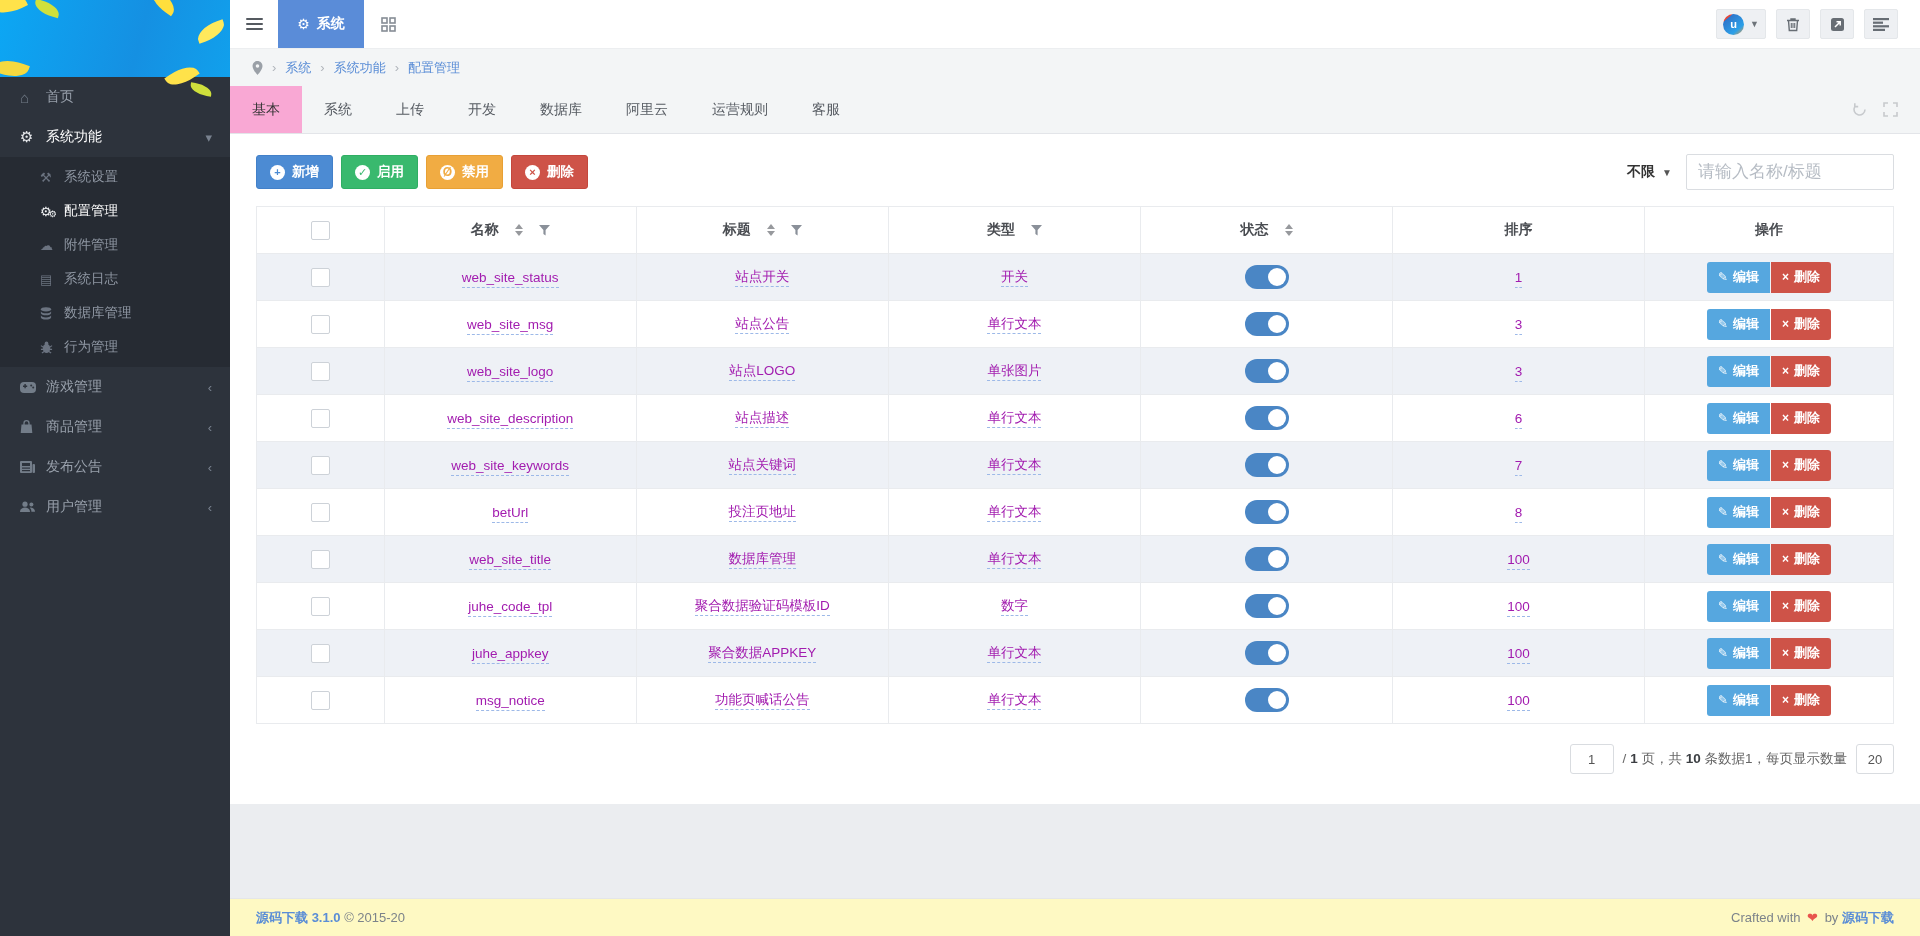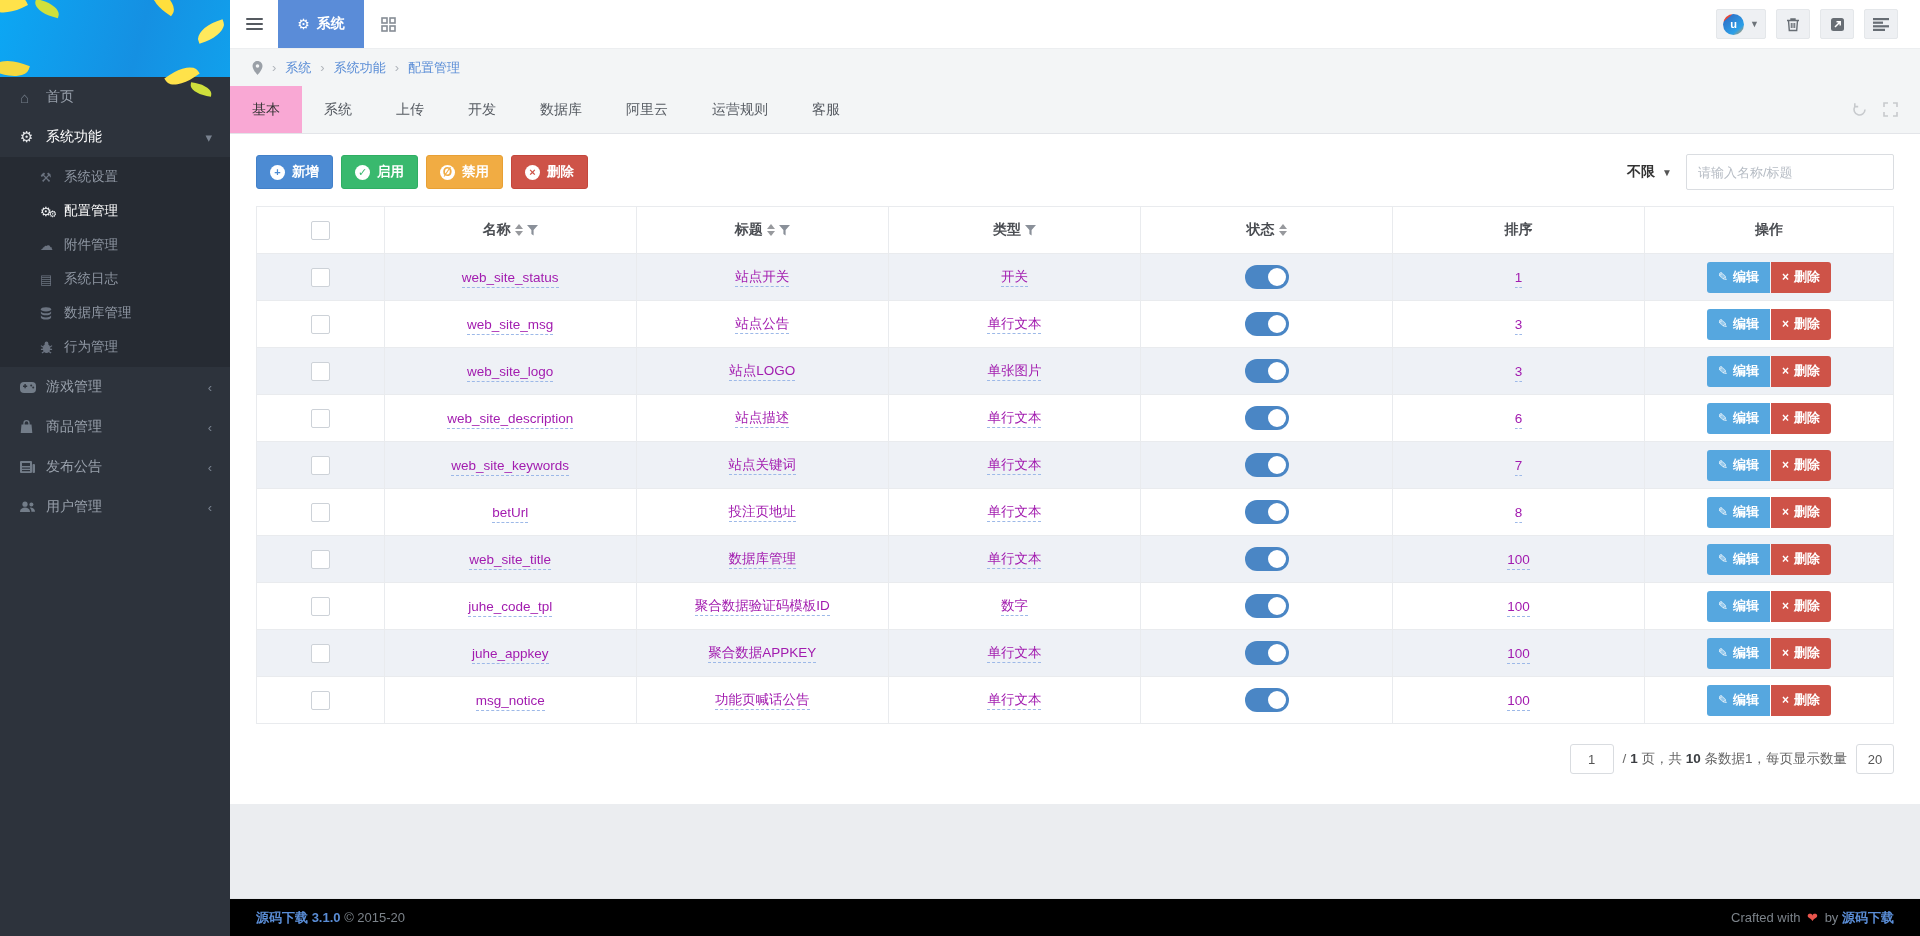--- a/index.html
+++ b/index.html
@@ -68,30 +68,30 @@
   .b-off { background:#f1ac43; border-color:#e8a034; }
   .b-del { background:#ce5348; border-color:#c4473c; }
   .cicon { width:15px; height:15px; border-radius:50%; background:#fff; display:inline-flex; align-items:center; justify-content:center; font-size:11px; font-weight:900; line-height:1; }
   .b-add .cicon { color:#4c8bd3; }
   .b-on  .cicon { color:#39b96e; }
   .b-off .cicon { color:#f1ac43; font-size:12px; }
   .b-del .cicon { color:#ce5348; }
   .toolbar-right { margin-left:auto; display:flex; align-items:center; }
   .limitless { display:flex; align-items:center; gap:7px; font-size:14px; font-weight:700; color:#333; padding:0 14px; cursor:pointer; height:36px; }
   .limitless .caret { font-size:10px; color:#555; }
-  .search { width:208px; height:36px; border:1px solid #dadde1; border-radius:2px; padding:0 11px; font-size:13px; color:#333; outline:none; font-family:inherit; }
+  .search { width:208px; height:36px; border:1px solid #dadde1; border-radius:2px; padding:0 11px; font-size:17px; color:#333; outline:none; font-family:inherit; }
   .search::placeholder { color:#b6bcc4; }
 
   
   table { width:100%; border-collapse:collapse; margin-top:16px; font-size:13.5px; }
   th, td { border:1px solid #e9ebee; text-align:center; height:47px; }
   thead th { color:#4a4d52; font-weight:700; font-size:14px; }
   tbody td { background:#fff; }
   tr.stripe td { background:#eef1f6; }
-  .thflex { display:inline-flex; align-items:center; gap:4px; }
+  .thflex { display:inline-flex; align-items:center; gap:16px; }
   .sorts { display:inline-flex; flex-direction:column; gap:2px; cursor:pointer; }
   .sorts b { width:0; height:0; border-left:4px solid transparent; border-right:4px solid transparent; }
   .sorts .up { border-bottom:5px solid #97999d; }
   .sorts .dn { border-top:5px solid #97999d; }
   .dlink { color:#a21caf; text-decoration:none; border-bottom:1px dashed #9db9e8; padding-bottom:2px; cursor:pointer; }
   .cb { display:inline-block; width:19px; height:19px; border:1px solid #cdd2d8; border-radius:2px; background:#fff; vertical-align:middle; cursor:pointer; }
   .toggle { display:inline-block; width:44px; height:24px; background:#4a86c5; border-radius:13px; position:relative; cursor:pointer; vertical-align:middle; }
   .toggle .knob { position:absolute; right:3px; top:3px; width:18px; height:18px; background:#fff; border-radius:50%; }
   .rgroup { display:inline-flex; }
   .rbtn { height:31px; padding:0 11px; border:none; color:#fff; font-size:13px; font-weight:700; display:inline-flex; align-items:center; gap:5px; cursor:pointer; font-family:inherit; }
@@ -100,21 +100,21 @@
   .rbtn i { font-style:normal; font-size:12px; }
 
   
   .pagefoot { display:flex; align-items:center; justify-content:flex-end; margin-top:20px; gap:9px; }
   .pgin { width:44px; height:30px; border:1px solid #d9dce0; border-radius:3px; text-align:center; font-size:13px; color:#555; background:#fff; outline:none; font-family:inherit; }
   .pgin.small { width:38px; }
   .pgtext { font-size:13.5px; color:#666; }
   .pgtext b { color:#3b3e42; }
 
   
-  .footer { height:38px; background:#000000; border-top:1px solid #e4e6e9; display:flex; align-items:center; justify-content:space-between; padding:0 26px; font-size:13px; color:#7c838a; }
+  .footer { height:38px; background:#fef9c3; border-top:1px solid #e4e6e9; display:flex; align-items:center; justify-content:space-between; padding:0 26px; font-size:13px; color:#7c838a; }
   .f-left a, .f-right a { color:#5a8dd6; text-decoration:none; font-weight:700; cursor:pointer; }
   .f-left .ver { color:#5a8dd6; font-weight:700; }
   .heart { color:#e8554d; margin:0 3px; }
 </style>
 </head>
 <body>
 
 <aside class="sidebar">
   <div class="banner">
     <span class="leaf l1"></span>

